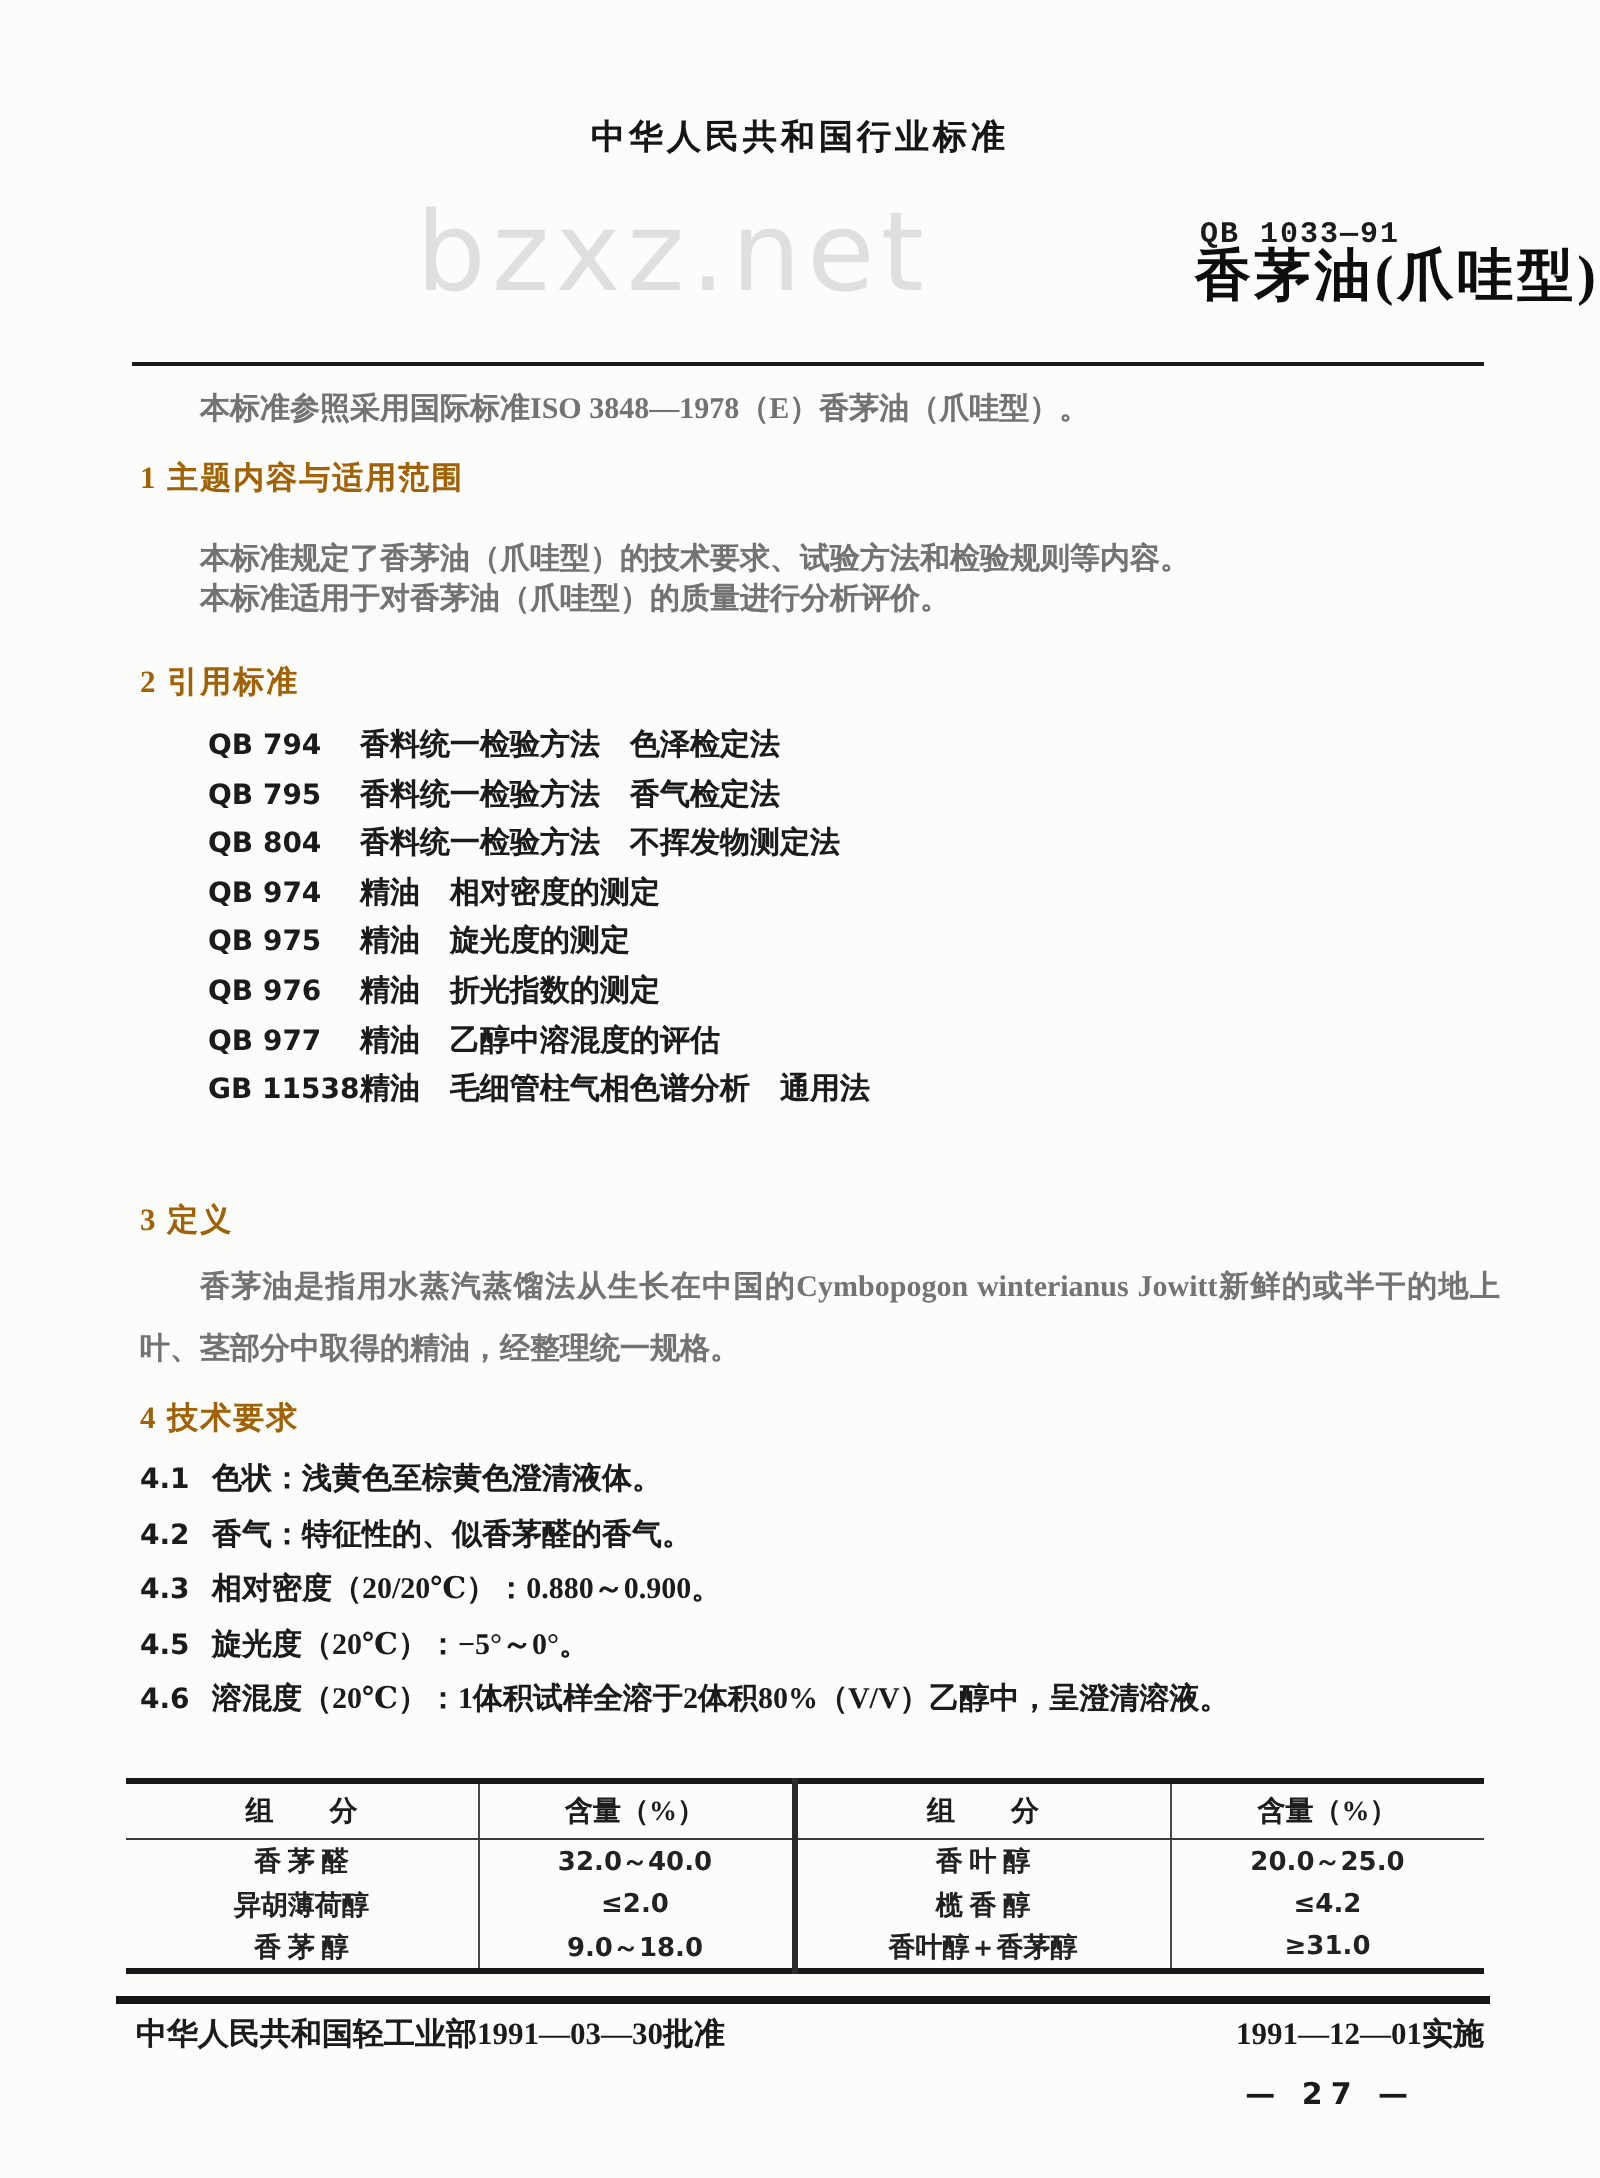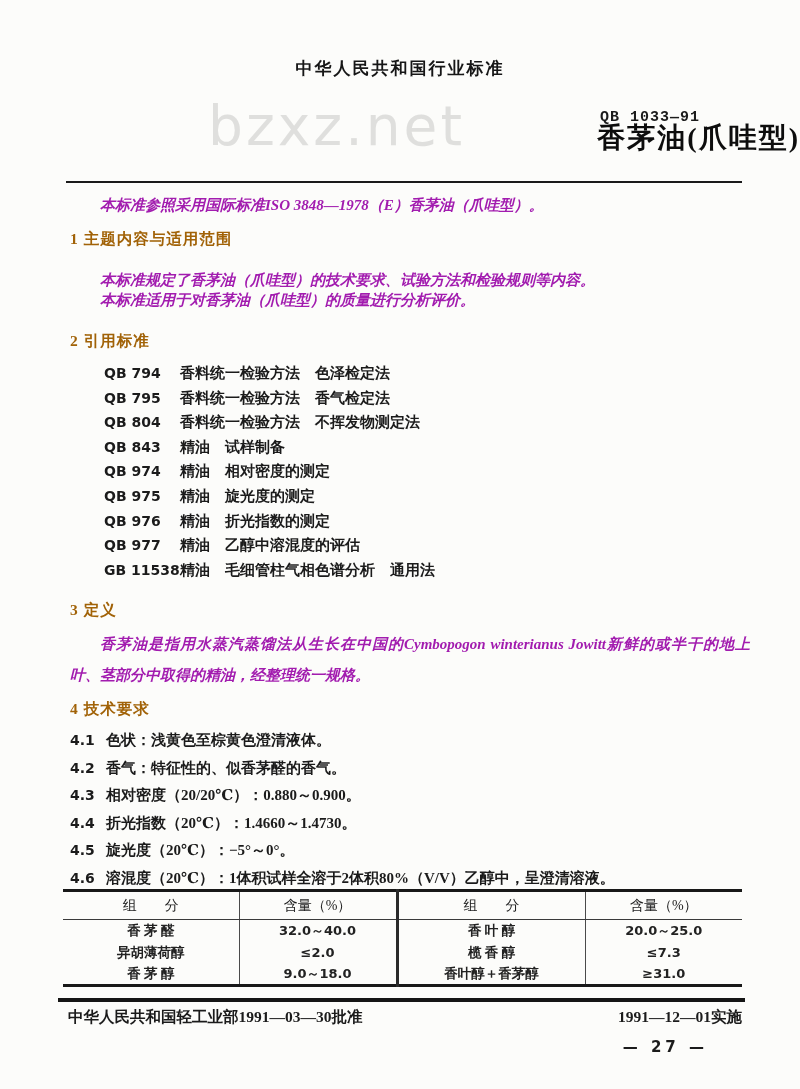--- a/index.html
+++ b/index.html
@@ -41,21 +41,21 @@
     top:119px; left:0; width:100%;
     text-align:right;
     font-size:28px; letter-spacing:2px;
     color:#0d0d0d;
   }
   .title-rule {
     top:181px; left:66px; width:676px; height:2px;
     background:#1a1a1a;
   }
   .para {
-    font-size:15px; line-height:24px; color:#a21caf;font-style:italic;
+    font-size:15px; line-height:24px; color:#737373;
   }
   .intro { top:193px; left:70px; width:676px; text-indent:2em; }
   .sec-head { font-size:15.5px; color:#a16207; letter-spacing:1px; }
   .h1 { top:229px; left:70px; }
   .p1a { top:268px; left:70px; width:676px; text-indent:2em; }
   .p1b { top:288px; left:70px; width:676px; text-indent:2em; }
   .h2 { top:331px; left:70px; }
   .refs { top:361px; left:104px; width:640px; }
   .ref-row { font-size:15px; line-height:24.6px; white-space:nowrap; }
   .ref-code { display:inline-block; min-width:76px; font-family:"DejaVu Sans","Liberation Sans",sans-serif; font-size:14px; }
@@ -67,21 +67,21 @@
   .tech-no { display:inline-block; min-width:36px; font-family:"DejaVu Sans","Liberation Sans",sans-serif; font-size:14px; }
   .spec-table {
     position:absolute; z-index:1;
     top:889px; left:63px; width:679px;
     border-collapse:collapse;
     border-top:3px solid #181818;
     border-bottom:3px solid #181818;
     font-size:13.5px;
   }
   .spec-table th {
-    height:29px; font-weight:400; font-size:14px;
+    height:29px; font-weight:700; font-size:14px;
     border-bottom:1.5px solid #3a3a3a;
     text-align:center; color:#1d1d1d;
   }
   .spec-table td {
     height:22px; text-align:center; font-weight:700; color:#222;
   }
   .v1 { border-right:1.5px solid #4a4a4a; }
   .vmid { border-right:3.5px solid #2a2a2a; }
   .num { font-family:"DejaVu Sans","Liberation Sans",sans-serif; font-size:13px; }
   .footer-rule {
@@ -112,37 +112,35 @@
 
   <div class="layer sec-head h1">1  主题内容与适用范围</div>
   <div class="layer para p1a">本标准规定了香茅油（爪哇型）的技术要求、试验方法和检验规则等内容。</div>
   <div class="layer para p1b">本标准适用于对香茅油（爪哇型）的质量进行分析评价。</div>
 
   <div class="layer sec-head h2">2  引用标准</div>
   <div class="layer refs" id="refs-list">
       <div class="ref-row"><span class="ref-code">QB 794</span><span>香料统一检验方法　色泽检定法</span></div>
       <div class="ref-row"><span class="ref-code">QB 795</span><span>香料统一检验方法　香气检定法</span></div>
       <div class="ref-row"><span class="ref-code">QB 804</span><span>香料统一检验方法　不挥发物测定法</span></div>
-      <div class="ref-row"><span class="ref-code">QB 843</span><span>精油　试样制备</span></div>
       <div class="ref-row"><span class="ref-code">QB 974</span><span>精油　相对密度的测定</span></div>
       <div class="ref-row"><span class="ref-code">QB 975</span><span>精油　旋光度的测定</span></div>
       <div class="ref-row"><span class="ref-code">QB 976</span><span>精油　折光指数的测定</span></div>
       <div class="ref-row"><span class="ref-code">QB 977</span><span>精油　乙醇中溶混度的评估</span></div>
       <div class="ref-row"><span class="ref-code">GB 11538</span><span>精油　毛细管柱气相色谱分析　通用法</span></div>
     </div>
 
   <div class="layer sec-head h3">3  定义</div>
   <div class="layer para p3">香茅油是指用水蒸汽蒸馏法从生长在中国的Cymbopogon winterianus Jowitt新鲜的或半干的地上叶、茎部分中取得的精油，经整理统一规格。</div>
 
   <div class="layer sec-head h4">4  技术要求</div>
   <div class="layer tech" id="tech-list">
       <div class="tech-row"><span class="tech-no">4.1</span><span>色状：浅黄色至棕黄色澄清液体。</span></div>
       <div class="tech-row"><span class="tech-no">4.2</span><span>香气：特征性的、似香茅醛的香气。</span></div>
       <div class="tech-row"><span class="tech-no">4.3</span><span>相对密度（20/20℃）：0.880～0.900。</span></div>
-      <div class="tech-row"><span class="tech-no">4.4</span><span>折光指数（20℃）：1.4660～1.4730。</span></div>
       <div class="tech-row"><span class="tech-no">4.5</span><span>旋光度（20℃）：−5°～0°。</span></div>
       <div class="tech-row"><span class="tech-no">4.6</span><span>溶混度（20℃）：1体积试样全溶于2体积80%（V/V）乙醇中，呈澄清溶液。</span></div>
     </div>
 
   <table class="spec-table">
     <colgroup>
       <col style="width:176px">
         <col style="width:158px">
         <col style="width:188px">
         <col style="width:157px">
@@ -159,21 +157,21 @@
         <tr>
           <td class="v1">香 茅 醛</td>
           <td class="vmid num">32.0～40.0</td>
           <td class="v1">香 叶 醇</td>
           <td class="num">20.0～25.0</td>
         </tr>
         <tr>
           <td class="v1">异胡薄荷醇</td>
           <td class="vmid num">≤2.0</td>
           <td class="v1">榄 香 醇</td>
-          <td class="num">≤7.3</td>
+          <td class="num">≤4.2</td>
         </tr>
         <tr>
           <td class="v1">香 茅 醇</td>
           <td class="vmid num">9.0～18.0</td>
           <td class="v1">香叶醇＋香茅醇</td>
           <td class="num">≥31.0</td>
         </tr>
       </tbody>
   </table>
 

